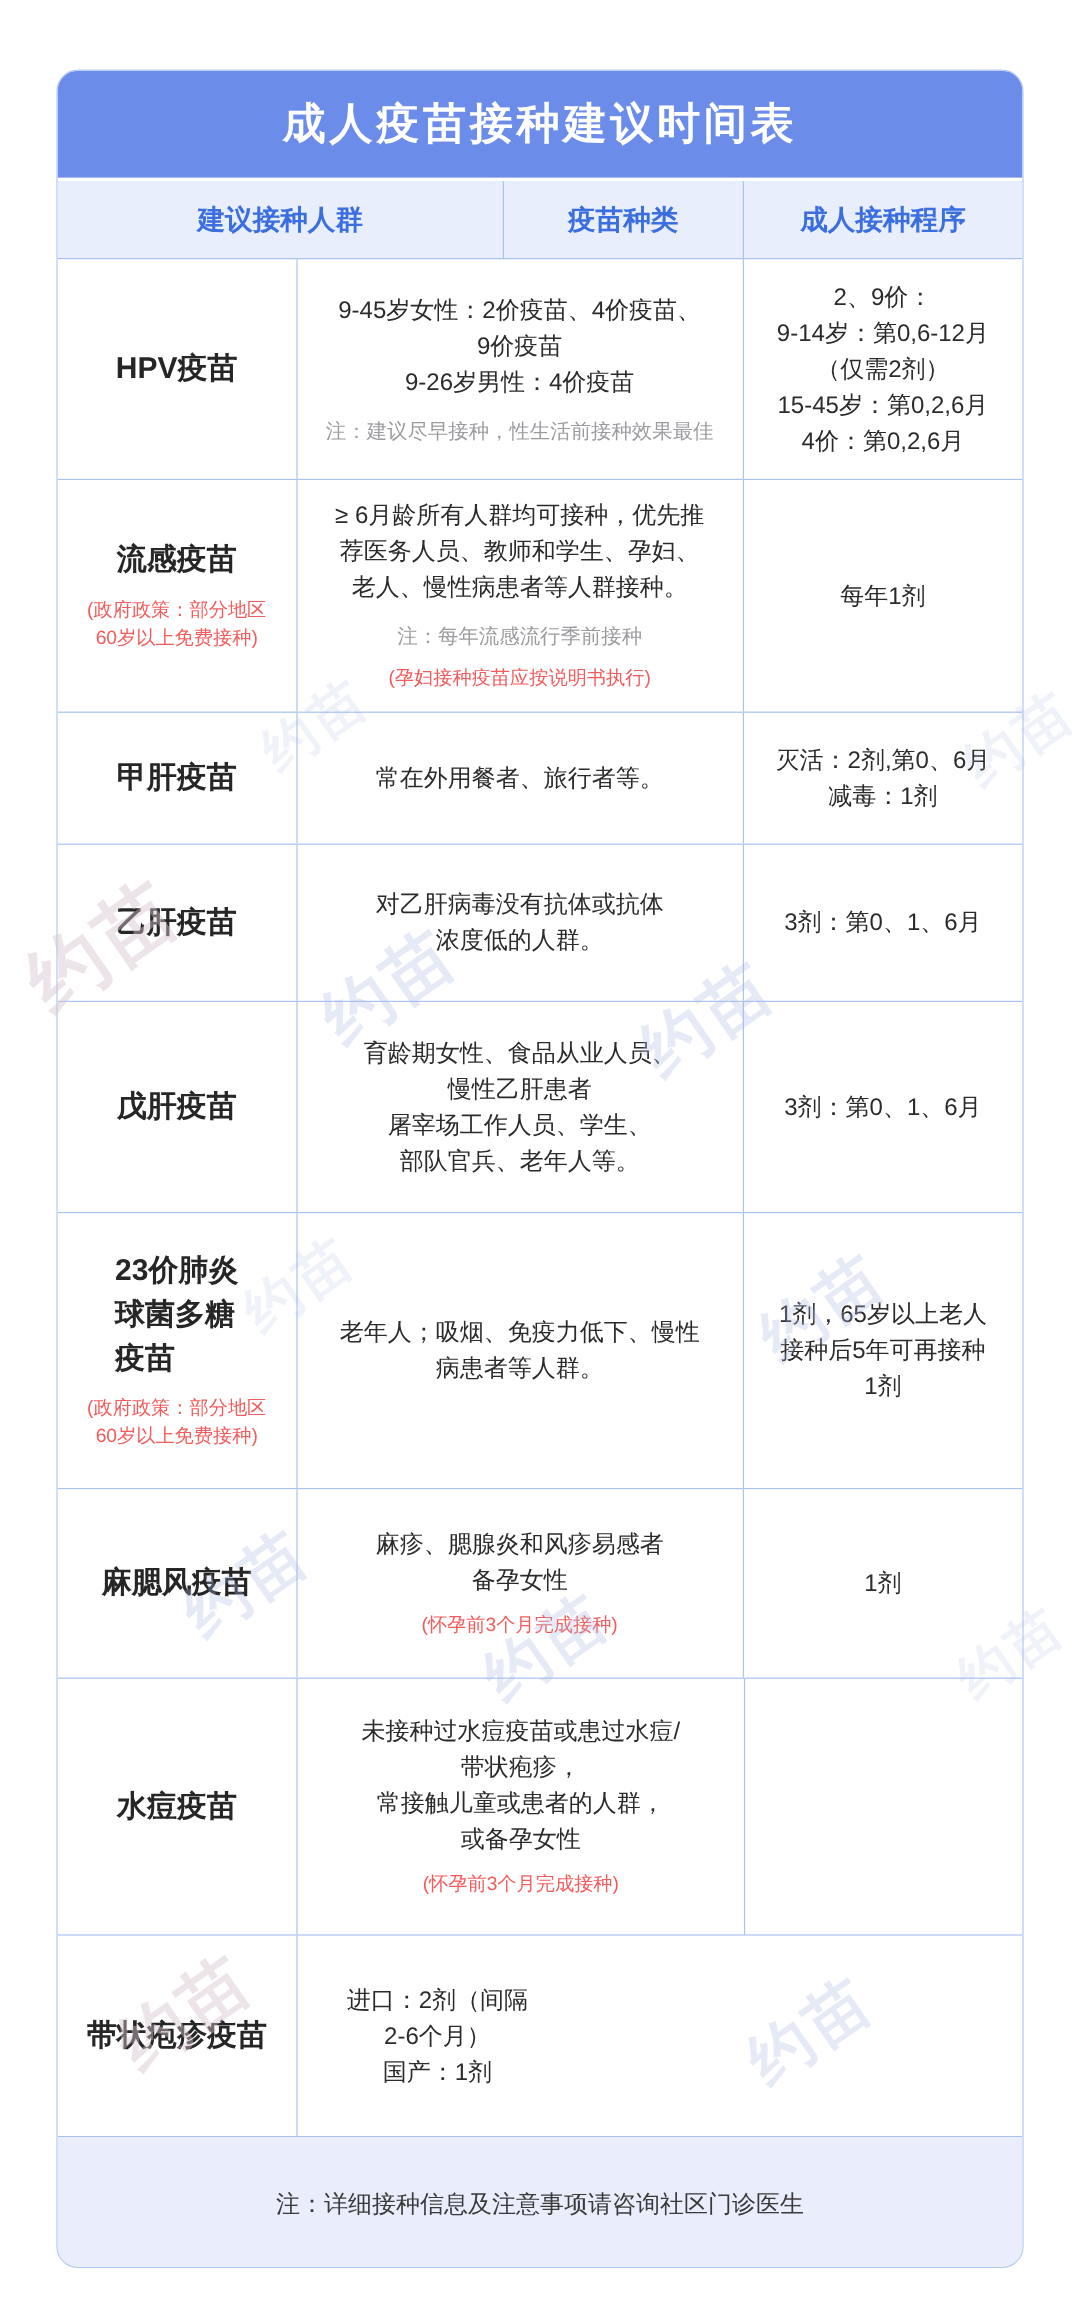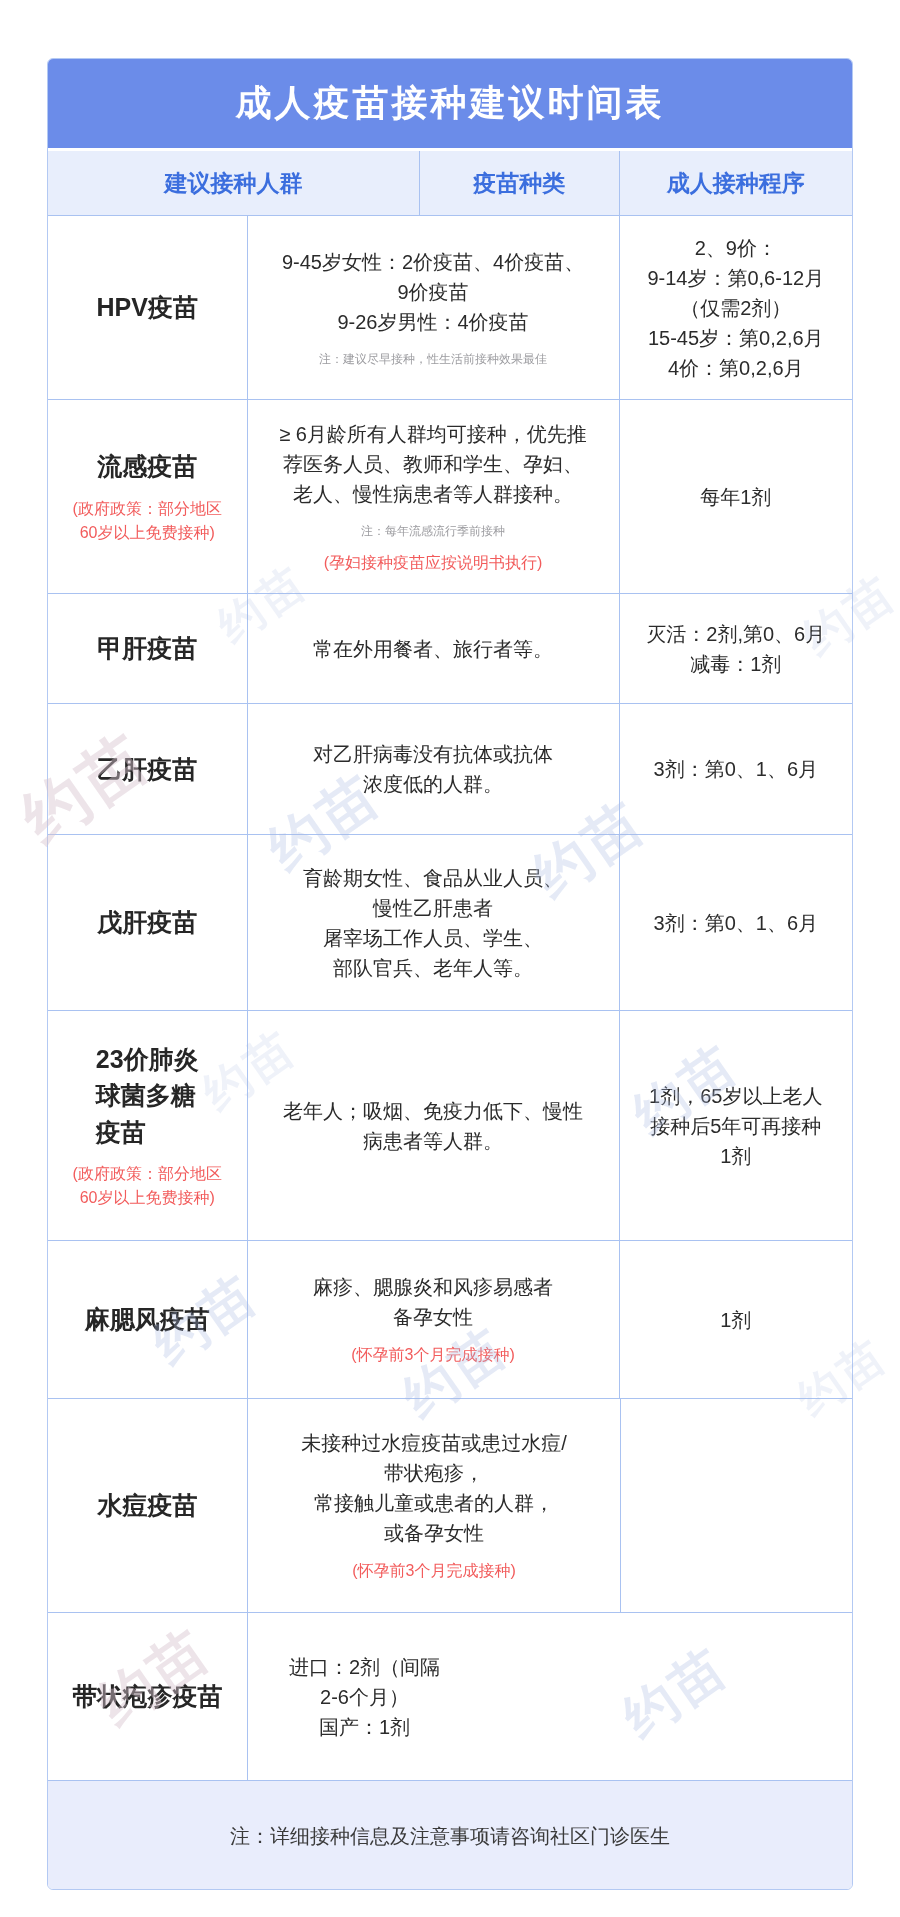--- a/index.html
+++ b/index.html
@@ -2,21 +2,21 @@
 <html lang="zh"><head>
 <meta charset="utf-8">
 <style>
   html,body{
     margin:0;padding:0;width:900px;height:1917px;background:#ffffff;
     font-family:"Liberation Sans","DejaVu Sans",sans-serif;
     overflow:hidden;position:relative;
   }
   .card{
     position:absolute;left:47px;top:58px;width:806px;height:1832px;
-    border:1px solid #b3c9f3;border-radius:6px;overflow:hidden;
+    border:1px solid #b3c9f3;border-radius:18px;overflow:hidden;
     box-sizing:border-box;background:#ffffff;z-index:1;
   }
   .titlebar{
     height:92px;background:#6b8ce9;display:flex;align-items:center;justify-content:center;
     border-bottom:3px solid #ffffff;box-sizing:border-box;
   }
   .titlebar .t{
     color:#ffffff;font-size:36px;font-weight:bold;letter-spacing:3px;
   }
   .hrow{
@@ -47,21 +47,21 @@
   }
   .vname.left{text-align:left;}
   .vnote-red{
     color:#f25c5c;font-size:16px;text-align:center;white-space:pre-line;
     line-height:1.5;margin-top:12px;
   }
   .who{
     color:#2b2b2b;font-size:20px;text-align:center;white-space:pre-line;line-height:1.5;
   }
   .note-gray{
-    color:#9c9ca0;font-size:12px;text-align:center;white-space:pre-line;
+    color:#9c9ca0;font-size:17px;text-align:center;white-space:pre-line;
     line-height:1.4;margin-top:14px;
   }
   .note-red{
     color:#f25c5c;font-size:16px;text-align:right;white-space:pre-line;
     line-height:1.4;margin-top:12px;
   }
   .sched{
     color:#2b2b2b;font-size:20px;text-align:center;white-space:pre-line;line-height:1.5;
   }
   .footer{

